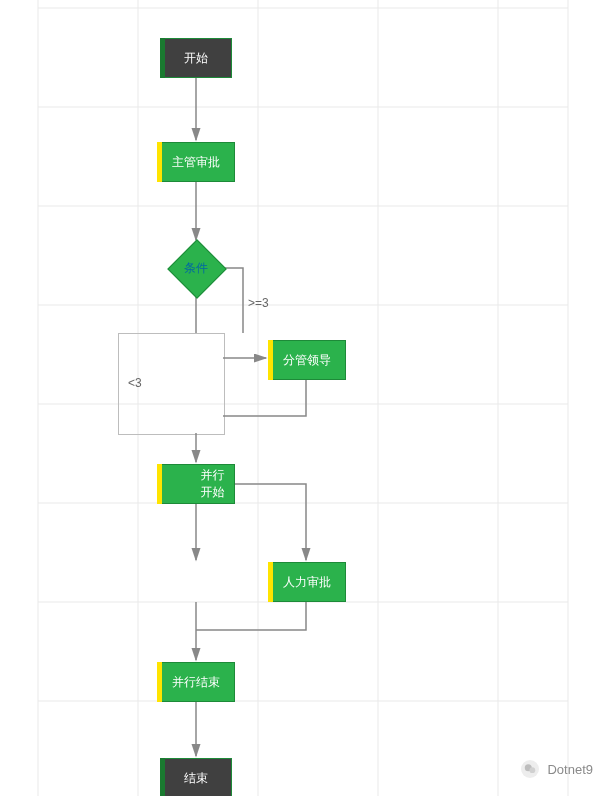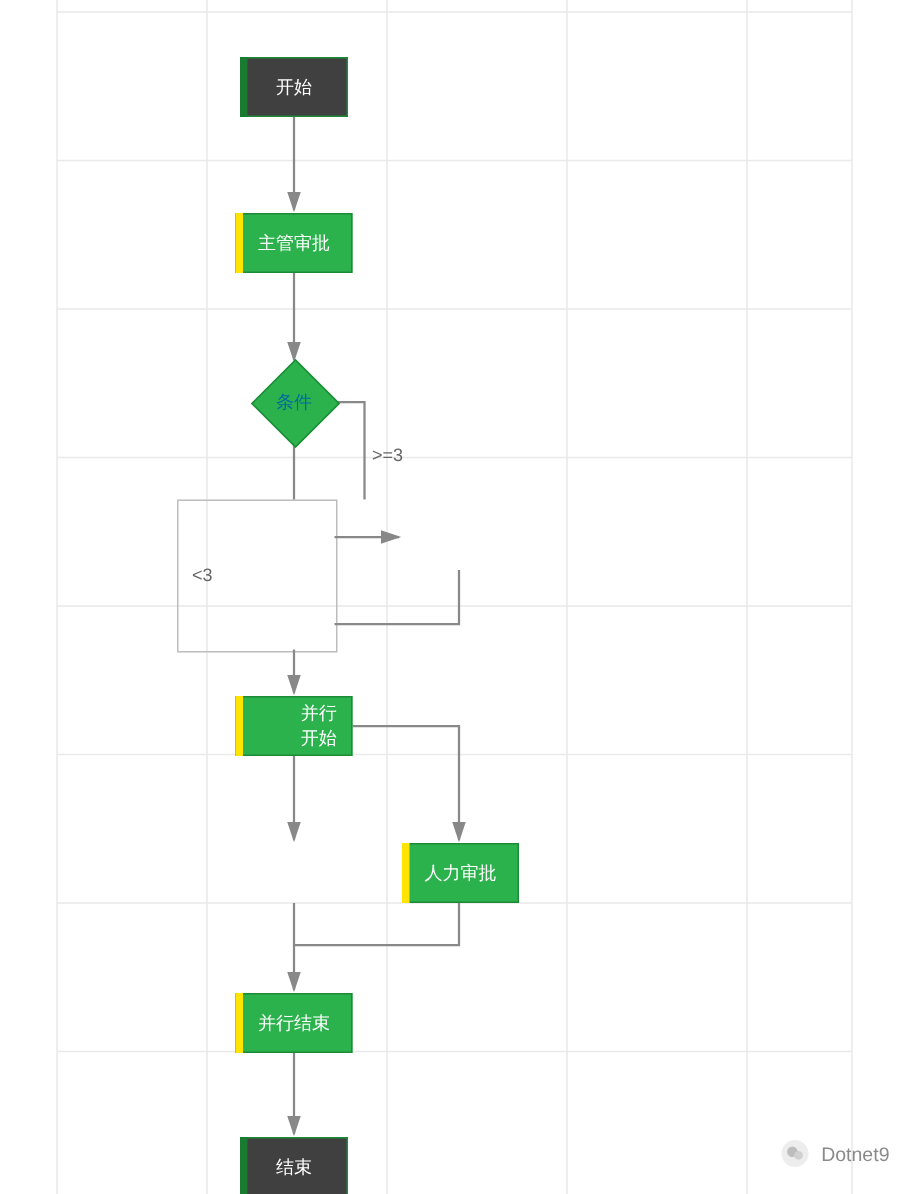--- a/index.html
+++ b/index.html
@@ -199,20 +199,23 @@
 
   <div class="node task-node" style="left:149px; top:142px;">
     <span>主管审批</span>
   </div>
 
   <div class="diamond" style="left:160px; top:240px;">
     <div class="shape"></div>
     <div class="label">条件</div>
   </div>
 
+  <div class="node task-node" style="left:260px; top:340px;">
+    <span>分管领导</span>
+  </div>
 
   <div class="node task-node" style="left:149px; top:464px;padding-left:37px;">
     <span>并行开始</span>
   </div>
 
 
   <div class="node task-node" style="left:260px; top:562px;">
     <span>人力审批</span>
   </div>
 

